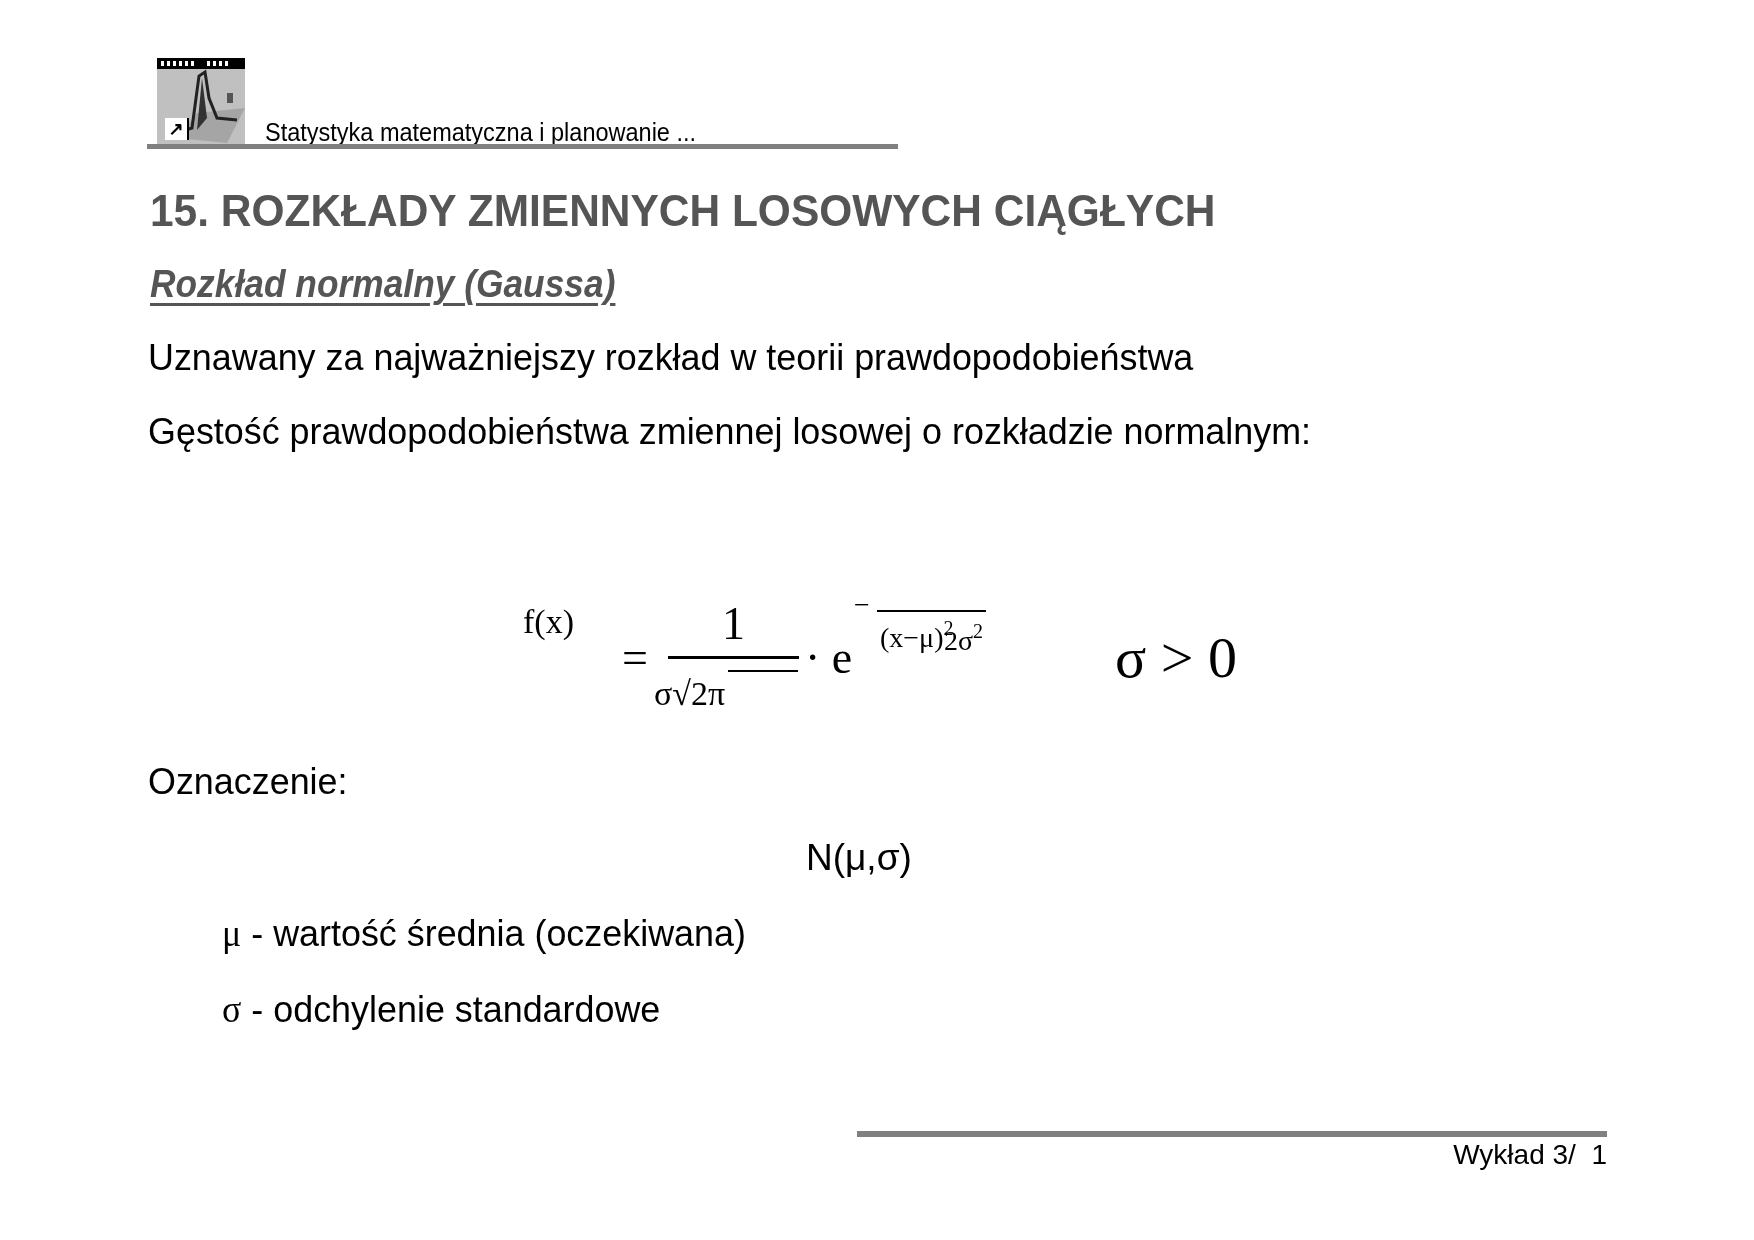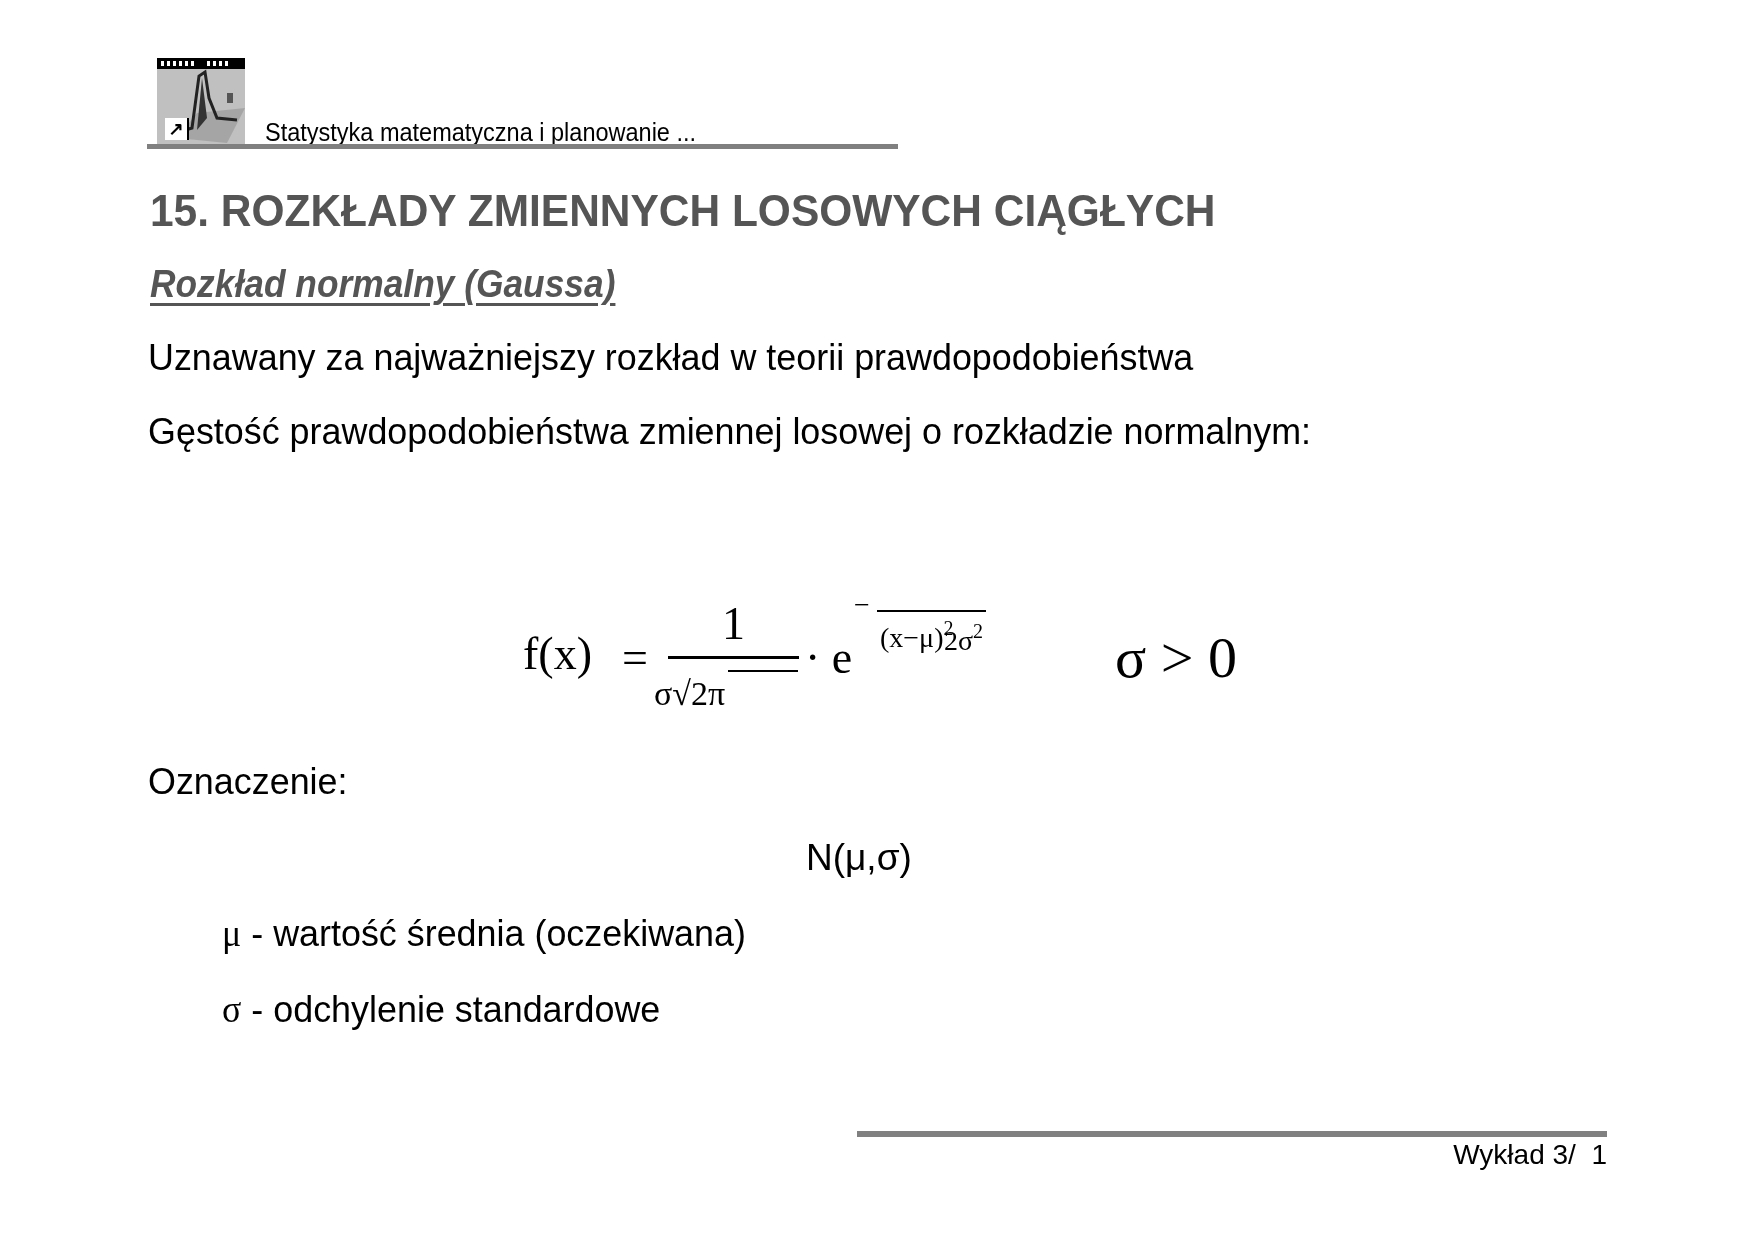--- a/index.html
+++ b/index.html
@@ -18,21 +18,21 @@
     border-right:2px solid #000; font-size:18px; line-height:22px; text-align:center; font-weight:bold;
   }
   .header-text { left:265px; top:118px; font-size:25px; line-height:28px; transform:scaleX(0.94); transform-origin:left; }
   .header-rule { left:147px; top:144px; width:751px; height:5px; background:#808080; }
   .title { left:150px; top:186px; font-size:44px; font-weight:bold; color:#555555; letter-spacing:0px; white-space:nowrap; line-height:50px; transform:scaleX(0.965); transform-origin:left; }
   .subtitle { left:150px; top:262px; font-size:38px; font-weight:bold; font-style:italic; color:#555555; text-decoration:underline; text-decoration-thickness:3px; text-underline-offset:6px; line-height:44px; white-space:nowrap; transform:scaleX(0.93); transform-origin:left; }
   .body-line { left:148px; font-size:37px; line-height:44px; white-space:nowrap; transform:scaleX(0.97); transform-origin:left; }
   .line1 { top:336px; }
   .line2 { top:410px; }
   .formula { font-family:"Liberation Serif", serif; color:#000; }
-  .fx { left:523px; top:628px; font-size:46px; line-height:52px; }
+  .fx { left:523px; top:596px; font-size:34px; line-height:52px; }
   .eq { left:622px; top:632px; font-size:46px; line-height:52px; }
   .frac-num { left:722px; top:598px; font-size:46px; line-height:52px; }
   .frac-bar { left:668px; top:656px; width:131px; height:3px; background:#000; }
   .frac-den { left:654px; top:668px; font-size:34px; line-height:52px; white-space:nowrap;font-family:Liberation Serif, serif; }
   .sqrt-bar { left:728px; top:670px; width:70px; height:2px; background:#000; }
   .dot-e { left:805px; top:632px; font-size:46px; line-height:52px; }
   .exp-minus { left:854px; top:590px; font-size:28px; line-height:30px; }
   .exp-num { left:880px; top:570px; font-size:28px; line-height:44px; white-space:nowrap;margin-top:36px; }
   .exp-bar { left:877px; top:610px; width:109px; height:2px; background:#000; }
   .exp-den { left:902px; top:615px; font-size:28px; line-height:32px; white-space:nowrap;margin-left:42px; }

